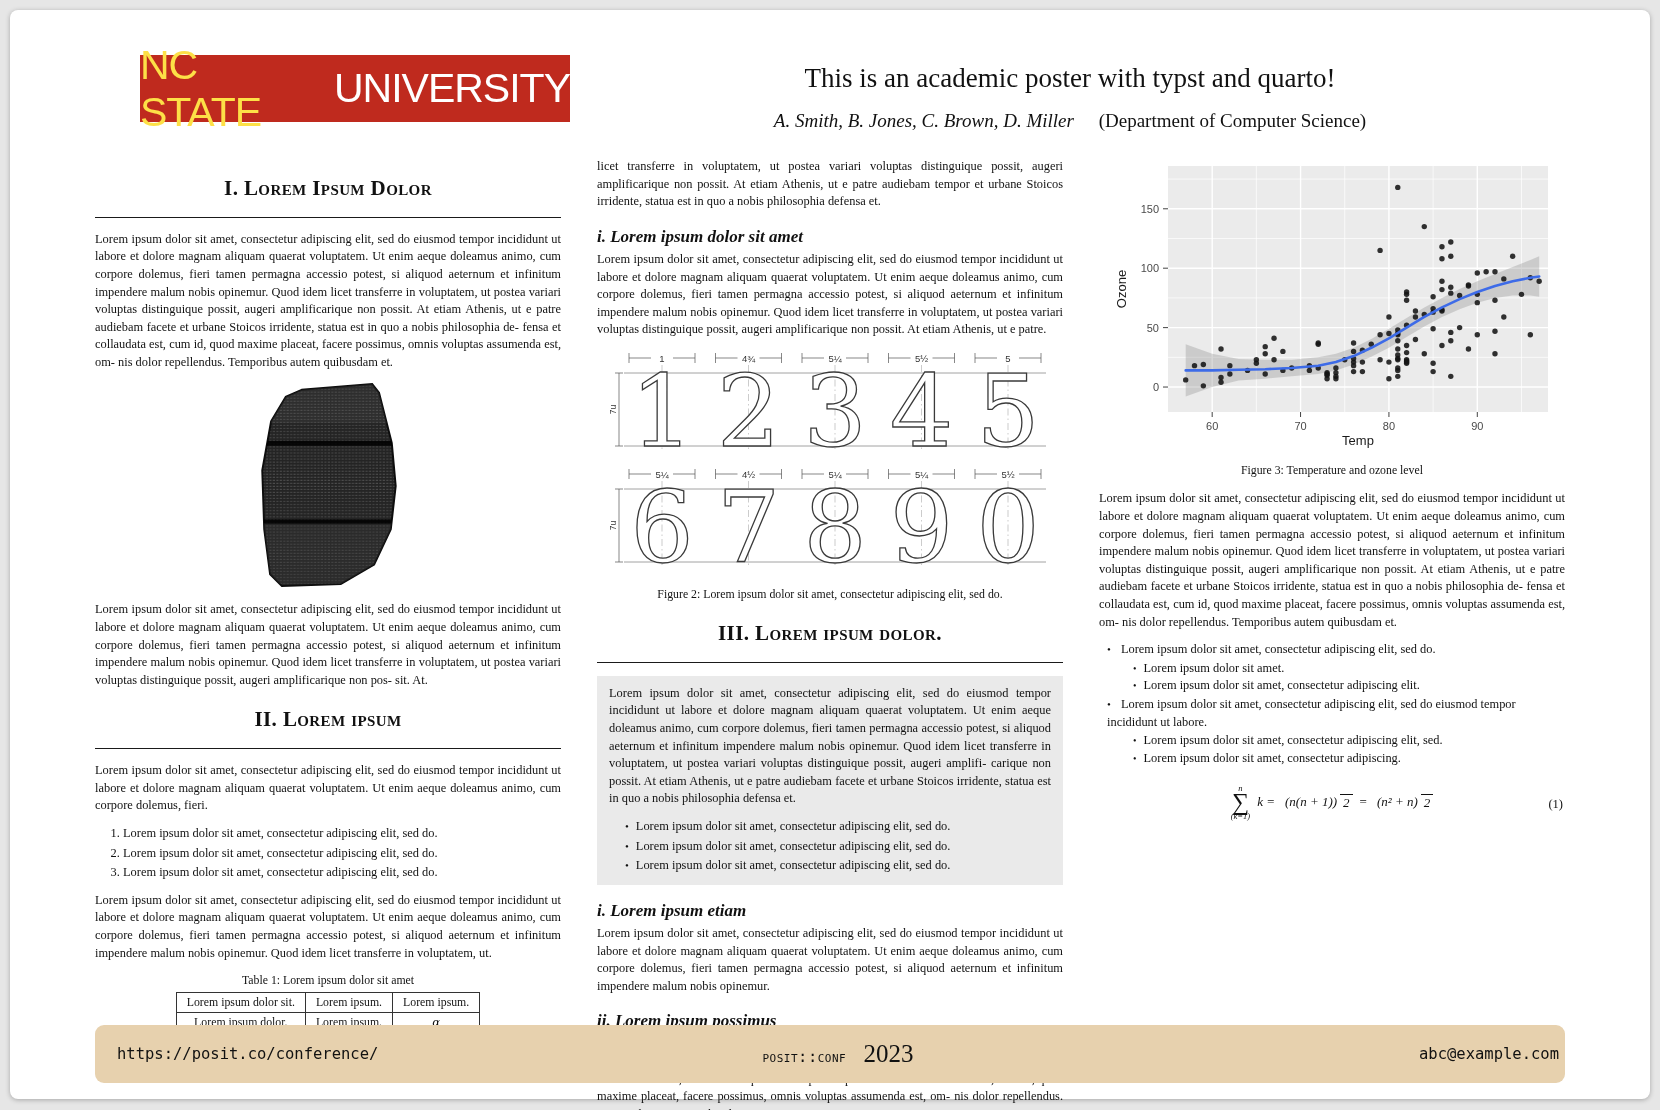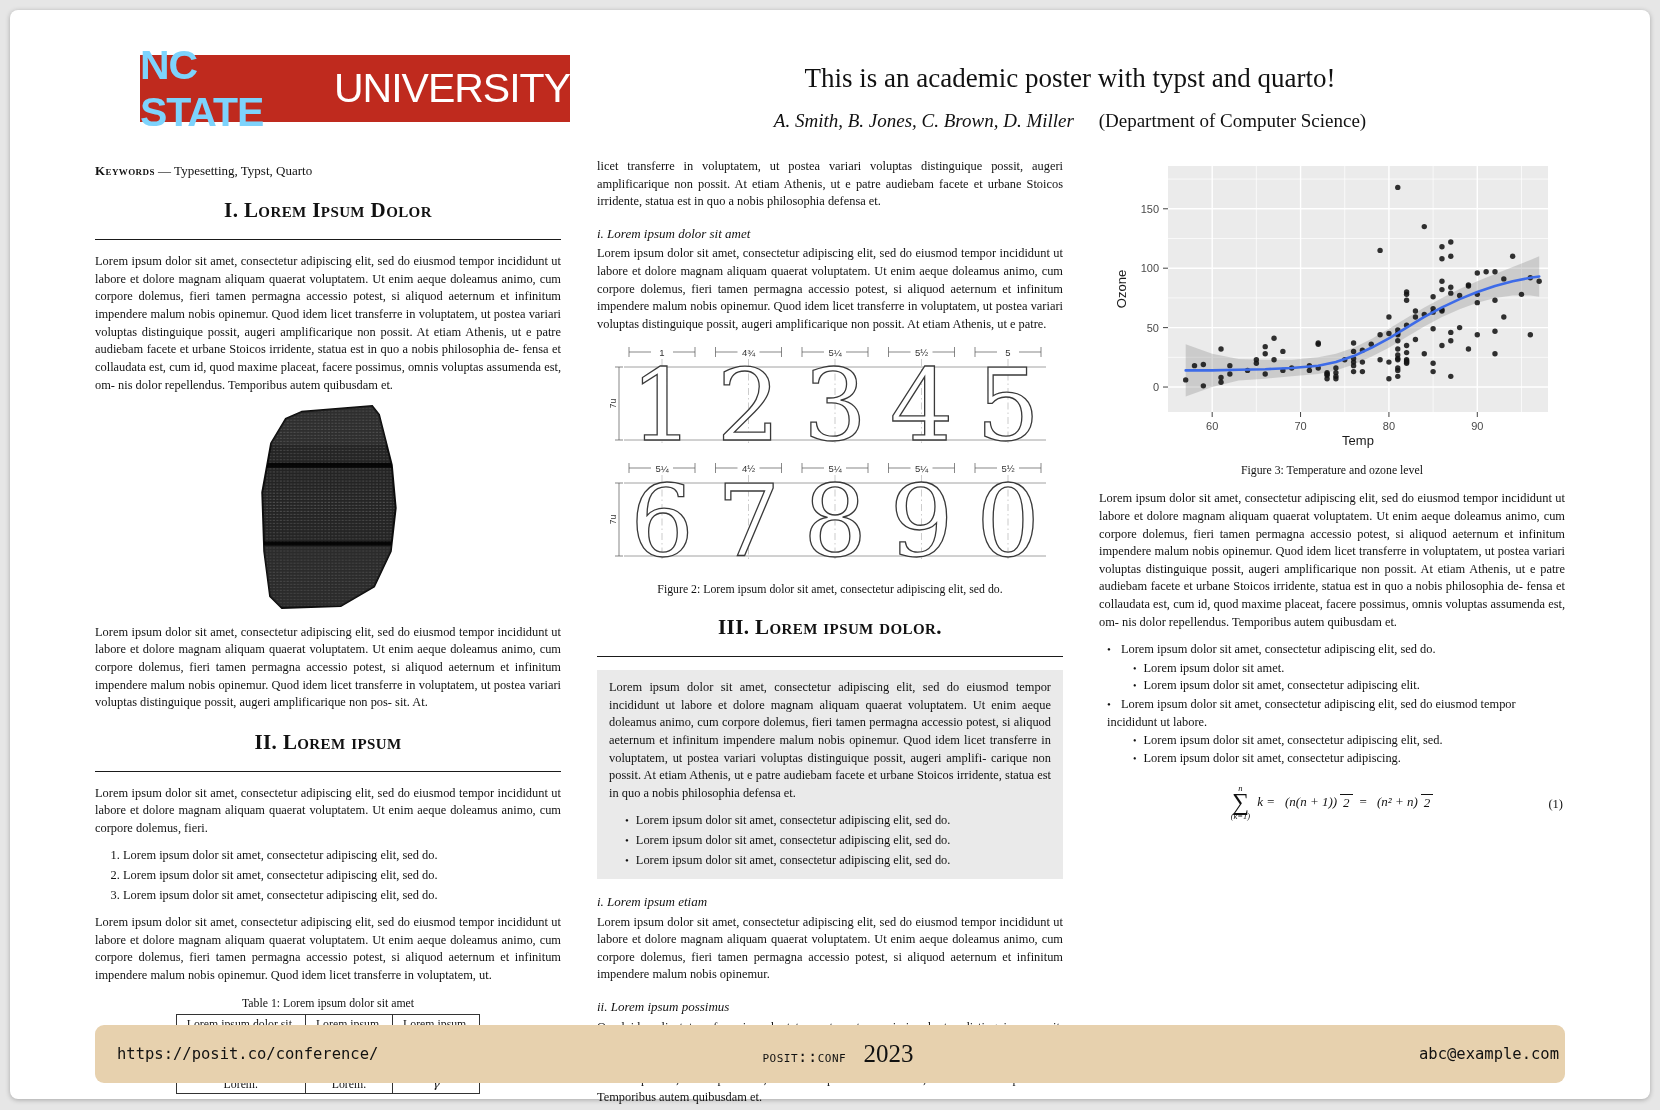--- a/index.html
+++ b/index.html
@@ -3,36 +3,36 @@
 <meta charset="utf-8">
 <style>
   html,body{margin:0;padding:0;}
   body{width:1660px;height:1110px;background:#e6e6e6;overflow:hidden;
        font-family:"Liberation Serif","DejaVu Serif",serif;color:#111;}
   .poster{position:absolute;left:10px;top:10px;width:1640px;height:1089px;background:#ffffff;
           border-radius:8px;box-shadow:0 1px 5px rgba(0,0,0,.28);}
   
   .hdr{display:flex;align-items:flex-start;padding:45px 80px 0 130px;}
   .logo{width:430px;height:67px;display:flex;align-items:center;justify-content:center;gap:11px;flex:none;}
-  .logo .lg1{color:#7dd3fc;font-family:"Liberation Sans",sans-serif;font-weight:bold;font-size:41px;letter-spacing:-1px;}
+  .logo .lg1{color:#fde047;font-family:"Liberation Sans",sans-serif;font-weight:normal;font-size:41px;letter-spacing:-1px;}
   .logo .lg2{color:#fff;font-family:"Liberation Sans",sans-serif;font-weight:normal;font-size:41px;letter-spacing:-1px;}
   .titleblock{flex:1;text-align:center;padding-top:8px;}
   .title{font-size:27px;font-weight:500;margin:0;}
   .authors{margin-top:16px;font-size:19px;}
   .authors .auth{font-style:italic;}
   .authors .dept{font-style:normal;margin-left:20px;}
   
   .columns{display:grid;grid-template-columns:1fr 1fr 1fr;column-gap:36px;padding:26px 85px 0;}
   .col{font-size:12.4px;line-height:1.42;}
   .col p{margin:0 0 10px;text-align:justify;}
   .kwline{font-size:13px;margin:4px 0 10px;}
   .kw{font-variant:small-caps;font-weight:bold;letter-spacing:.4px;}
   h2.sec{font-variant:small-caps;font-size:21px;font-weight:600;text-align:center;margin:16px 0 0;letter-spacing:.4px;}
   .rule{border:none;border-top:1.4px solid #1a1a1a;margin:13px 0 13px;}
-  h3.sub{font-style:italic;font-size:13px;font-weight:400;margin:14px 0 2px;}
+  h3.sub{font-style:italic;font-size:17px;font-weight:700;margin:14px 0 2px;}
   .figure{text-align:center;margin:10px 0 6px;}
   .caption{font-size:11.8px;text-align:center;margin:2px 0 12px;}
   ol.numlist{margin:2px 0 10px 14px;padding-left:14px;}
   ol.numlist li{margin-bottom:2px;}
   
   .tblwrap{text-align:center;margin:4px 0 12px;}
   table.t1{margin:3px auto 0;border-collapse:collapse;font-size:11.8px;}
   table.t1 td,table.t1 th{border:1px solid #333;padding:1px 10px;font-weight:normal;text-align:center;}
   .greek{font-style:italic;font-family:"DejaVu Serif",serif;}
   
@@ -84,23 +84,20 @@
       <div class="authors">
         <span class="auth">A. Smith, B. Jones, C. Brown, D. Miller</span>
         <span class="dept">(Department of Computer Science)</span>
       </div>
     </div>
   </div>
 
   <div class="columns">
 
     <div class="col">
-      <div class="kwline">
-        <span class="kw">Keywords</span><span> — Typesetting, Typst, Quarto</span>
-      </div>
       <h2 class="sec">I. Lorem Ipsum Dolor</h2>
       <hr class="rule">
       <p>Lorem ipsum dolor sit amet, consectetur adipiscing elit, sed do eiusmod tempor incididunt ut labore et dolore magnam aliquam quaerat voluptatem. Ut enim aeque doleamus animo, cum corpore dolemus, fieri tamen permagna accessio potest, si aliquod aeternum et infinitum impendere malum nobis opinemur. Quod idem licet transferre in voluptatem, ut postea variari voluptas distinguique possit, augeri amplificarique non possit. At etiam Athenis, ut e patre audiebam facete et urbane Stoicos irridente, statua est in quo a nobis philosophia de- fensa et collaudata est, cum id, quod maxime placeat, facere possimus, omnis voluptas assumenda est, om- nis dolor repellendus. Temporibus autem quibusdam et.</p>
 
       <div class="figure">
         <svg width="208" height="208" viewBox="0 0 210 212">
           <defs>
             <pattern id="stoneTex" width="7" height="3.1" patternUnits="userSpaceOnUse">
               <rect width="7" height="3.1" fill="#242424"></rect>
               <line x1="0" y1="1" x2="7" y2="1" stroke="#5a5a5a" stroke-width="0.9" stroke-dasharray="2 1.4"></line>
@@ -158,21 +155,21 @@
             <td class="greek">γ</td>
           </tr>
 
         </tbody>
           </table>
       </div>
 
     </div>
 
     <div class="col">
-      <p>licet transferre in voluptatem, ut postea variari voluptas distinguique possit, augeri amplificarique non possit. At etiam Athenis, ut e patre audiebam facete et urbane Stoicos irridente, statua est in quo a nobis philosophia defensa et.</p>
+      <p>licet transferre in voluptatem, ut postea variari voluptas distinguique possit, augeri amplificarique non possit. At etiam Athenis, ut e patre audiebam tempor et urbane Stoicos irridente, statua est in quo a nobis philosophia defensa et.</p>
       <h3 class="sub">i. Lorem ipsum dolor sit amet</h3>
       <p>Lorem ipsum dolor sit amet, consectetur adipiscing elit, sed do eiusmod tempor incididunt ut labore et dolore magnam aliquam quaerat voluptatem. Ut enim aeque doleamus animo, cum corpore dolemus, fieri tamen permagna accessio potest, si aliquod aeternum et infinitum impendere malum nobis opinemur. Quod idem licet transferre in voluptatem, ut postea variari voluptas distinguique possit, augeri amplificarique non possit. At etiam Athenis, ut e patre.</p>
 
       <div class="figure">
         <svg id="digitsTop" width="440" height="110" viewBox="0 0 440 110">
             <line x1="14" y1="24" x2="436" y2="24" stroke="#8a8a8a" stroke-width="0.8"></line>
             <line x1="14" y1="97" x2="436" y2="97" stroke="#8a8a8a" stroke-width="0.8"></line>
             <line x1="9" y1="24" x2="9" y2="97" stroke="#555" stroke-width="0.7"></line>
             <line x1="5" y1="24" x2="13" y2="24" stroke="#555" stroke-width="0.7"></line>
             <line x1="5" y1="97" x2="13" y2="97" stroke="#555" stroke-width="0.7"></line>

